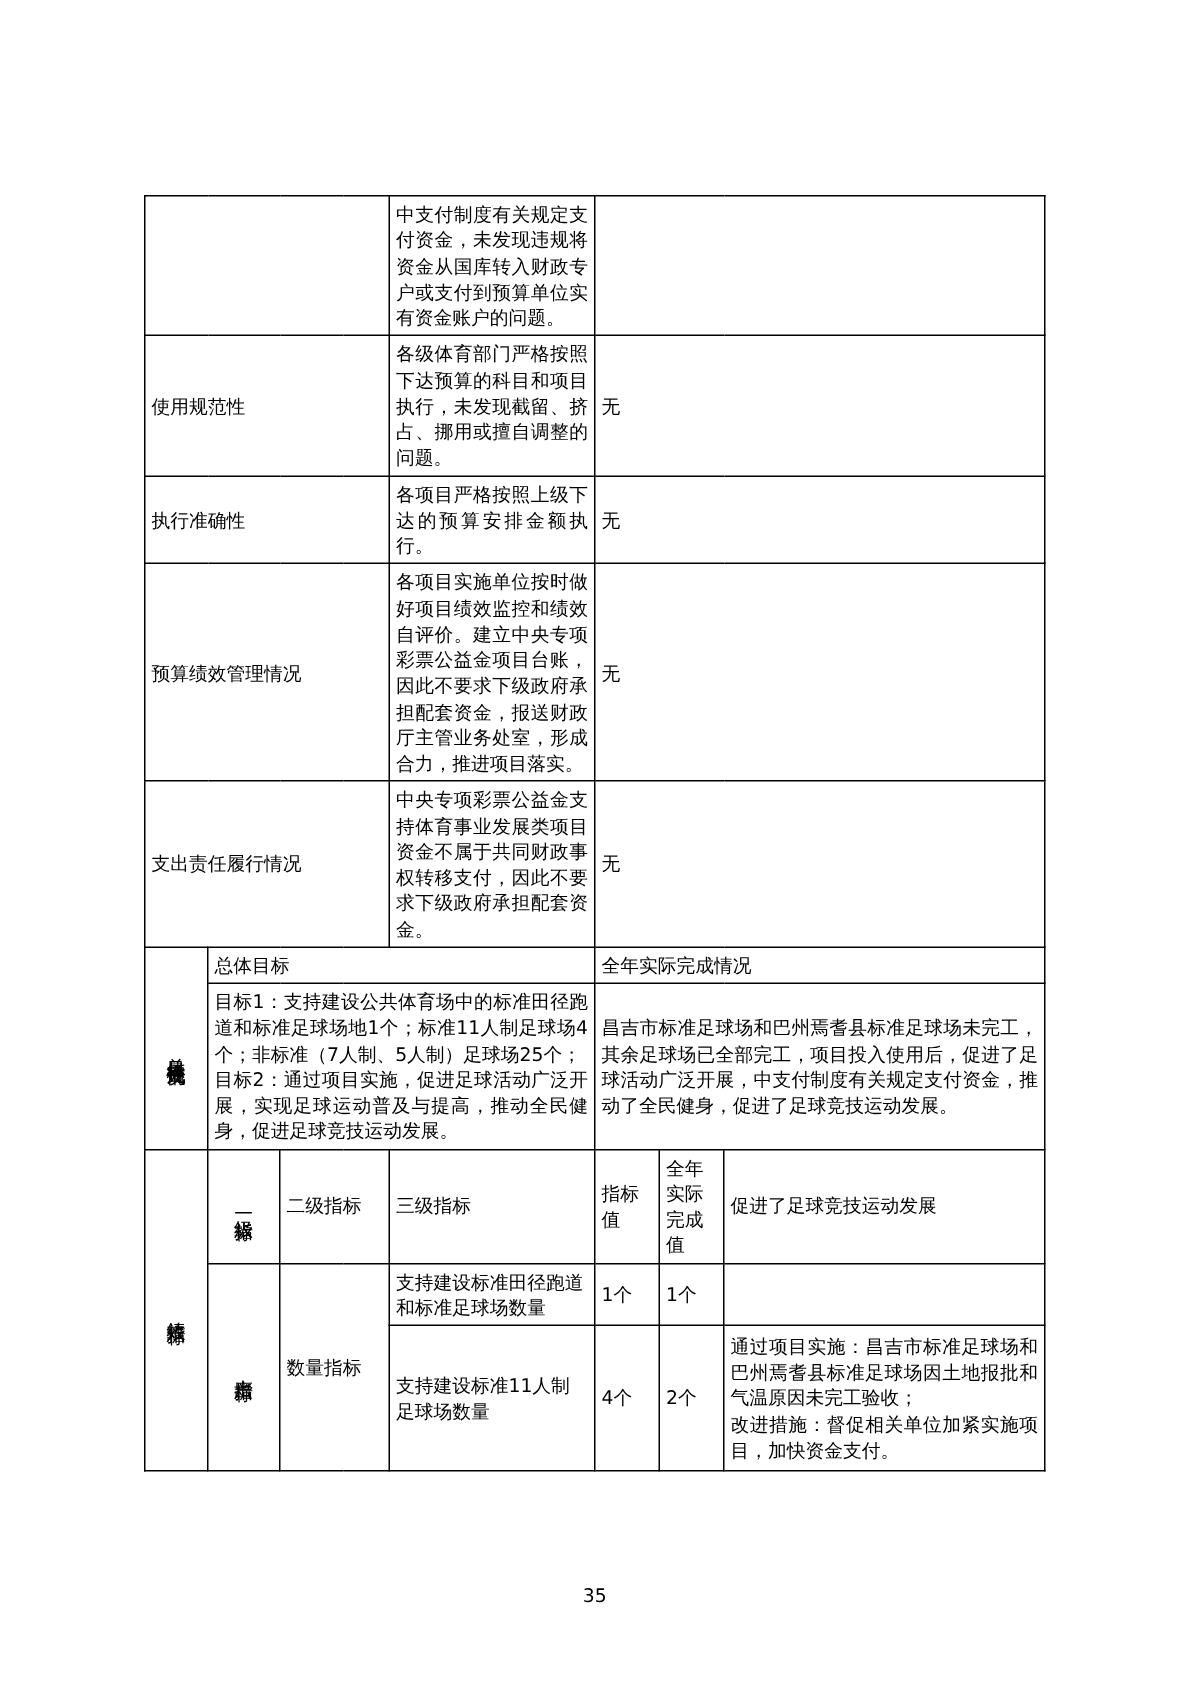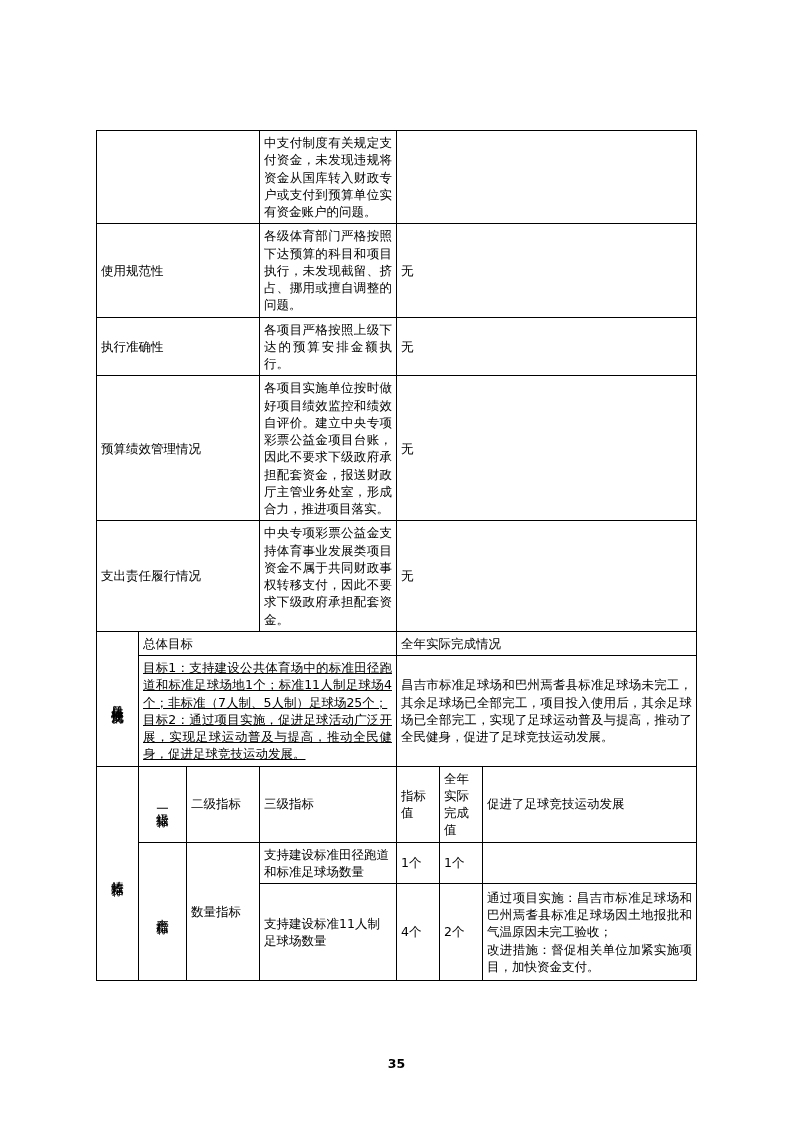--- a/index.html
+++ b/index.html
@@ -59,21 +59,20 @@
     height: 100%;
   }
   .pagenum {
     position: absolute;
     left: 0;
     top: 1056px;
     width: 793px;
     text-align: center;
     font-size: 12.5px;
     font-family: "DejaVu Sans", "Liberation Sans", sans-serif;
-    font-weight: bold;
   }
 </style>
 </head>
 <body>
 
 <div class="page">
   <div class="sheet">
     <table class="doc">
       <colgroup>
         <col style="width:42px">
@@ -120,23 +119,23 @@
       <tr>
         <td rowspan="2" class="c" style="padding:2px 1px;">
           <div class="vertwrap">
                 <span class="vert" style="font-size:12.5px;">总体目标完成情况</span>
               </div>
         </td>
         <td colspan="4" class="c">总体目标</td>
         <td colspan="3" class="c">全年实际完成情况</td>
       </tr>
       <tr>
-        <td colspan="4" class="j top" style="white-space:pre-wrap;text-decoration:underline;">目标1：支持建设公共体育场中的标准田径跑道和标准足球场地1个；标准11人制足球场4个；非标准（7人制、5人制）足球场25个；
+        <td colspan="4" class="j top" style="white-space:pre-wrap;">目标1：支持建设公共体育场中的标准田径跑道和标准足球场地1个；标准11人制足球场4个；非标准（7人制、5人制）足球场25个；
 目标2：通过项目实施，促进足球活动广泛开展，实现足球运动普及与提高，推动全民健身，促进足球竞技运动发展。</td>
-        <td colspan="3" class="j top">昌吉市标准足球场和巴州焉耆县标准足球场未完工，其余足球场已全部完工，项目投入使用后，其余足球场已全部完工，实现了足球运动普及与提高，推动了全民健身，促进了足球竞技运动发展。</td>
+        <td colspan="3" class="j top">昌吉市标准足球场和巴州焉耆县标准足球场未完工，其余足球场已全部完工，项目投入使用后，促进了足球活动广泛开展，中支付制度有关规定支付资金，推动了全民健身，促进了足球竞技运动发展。</td>
       </tr>
 
       <tr>
         <td rowspan="3" class="c" style="padding:2px 1px;">
           <div class="vertwrap">
                 <span class="vert" style="font-size:12.5px;">绩效指标</span>
               </div>
         </td>
         <td class="c" style="padding:2px 1px;">
           <div class="vertwrap">

